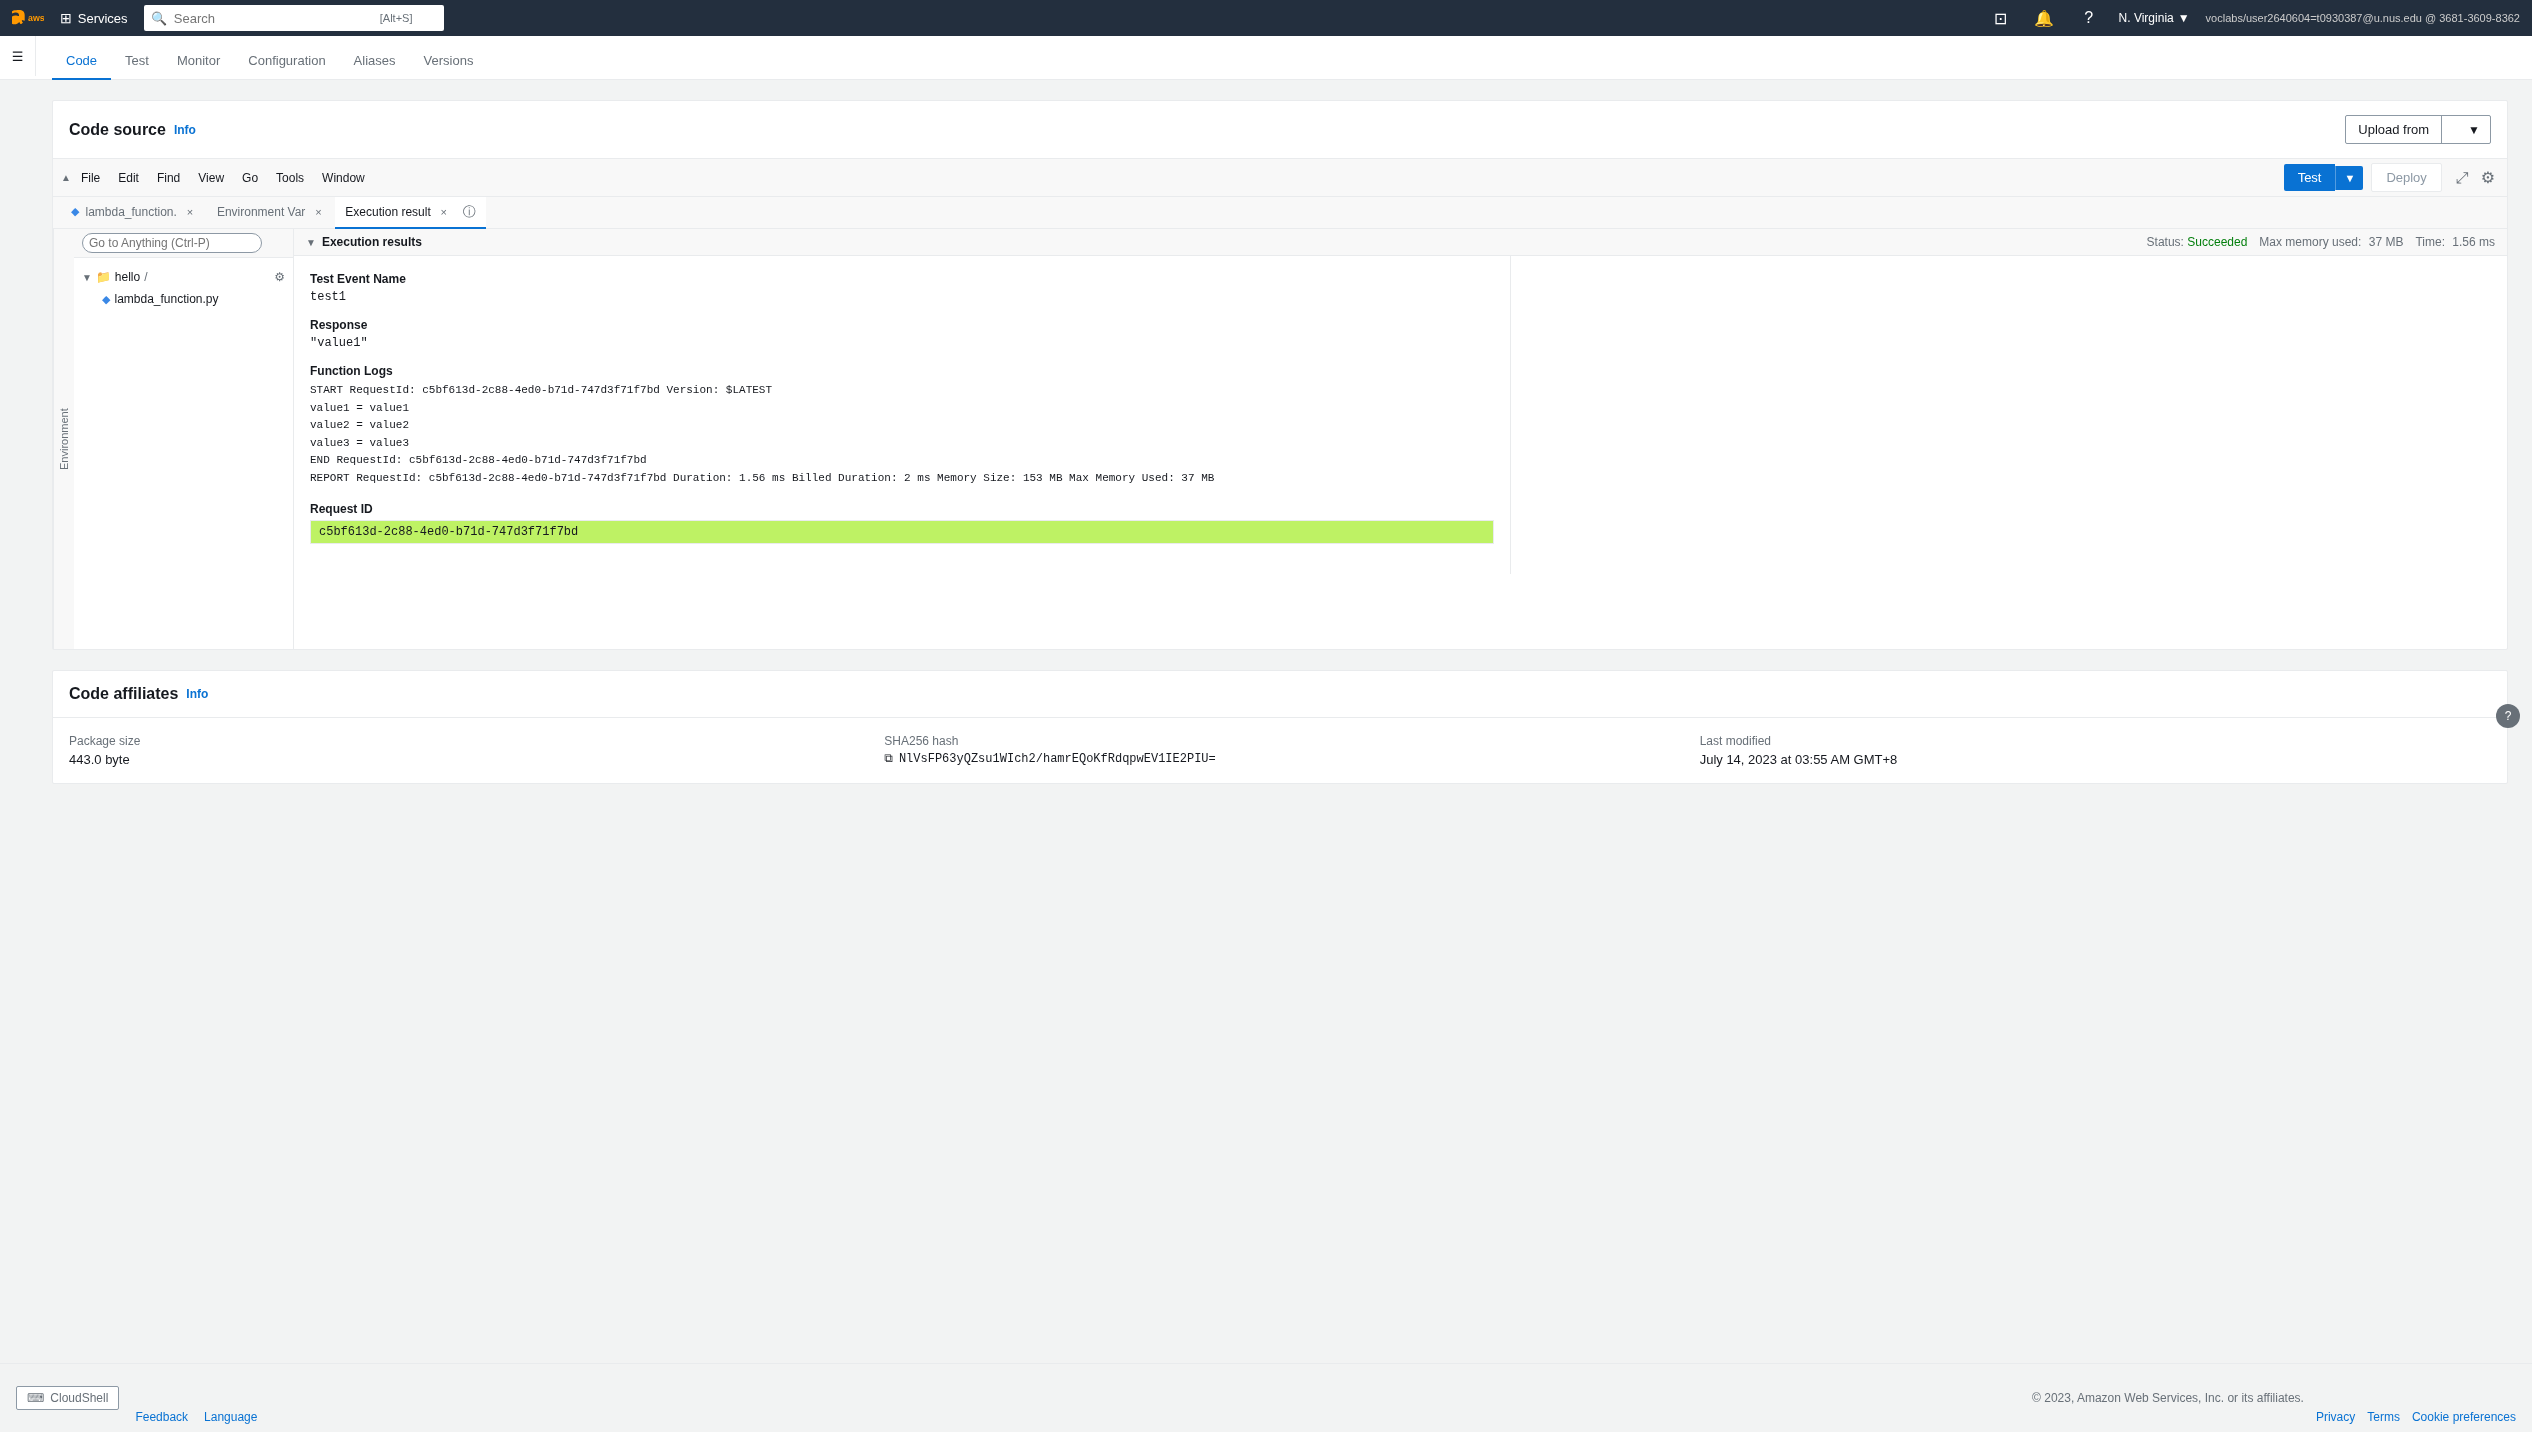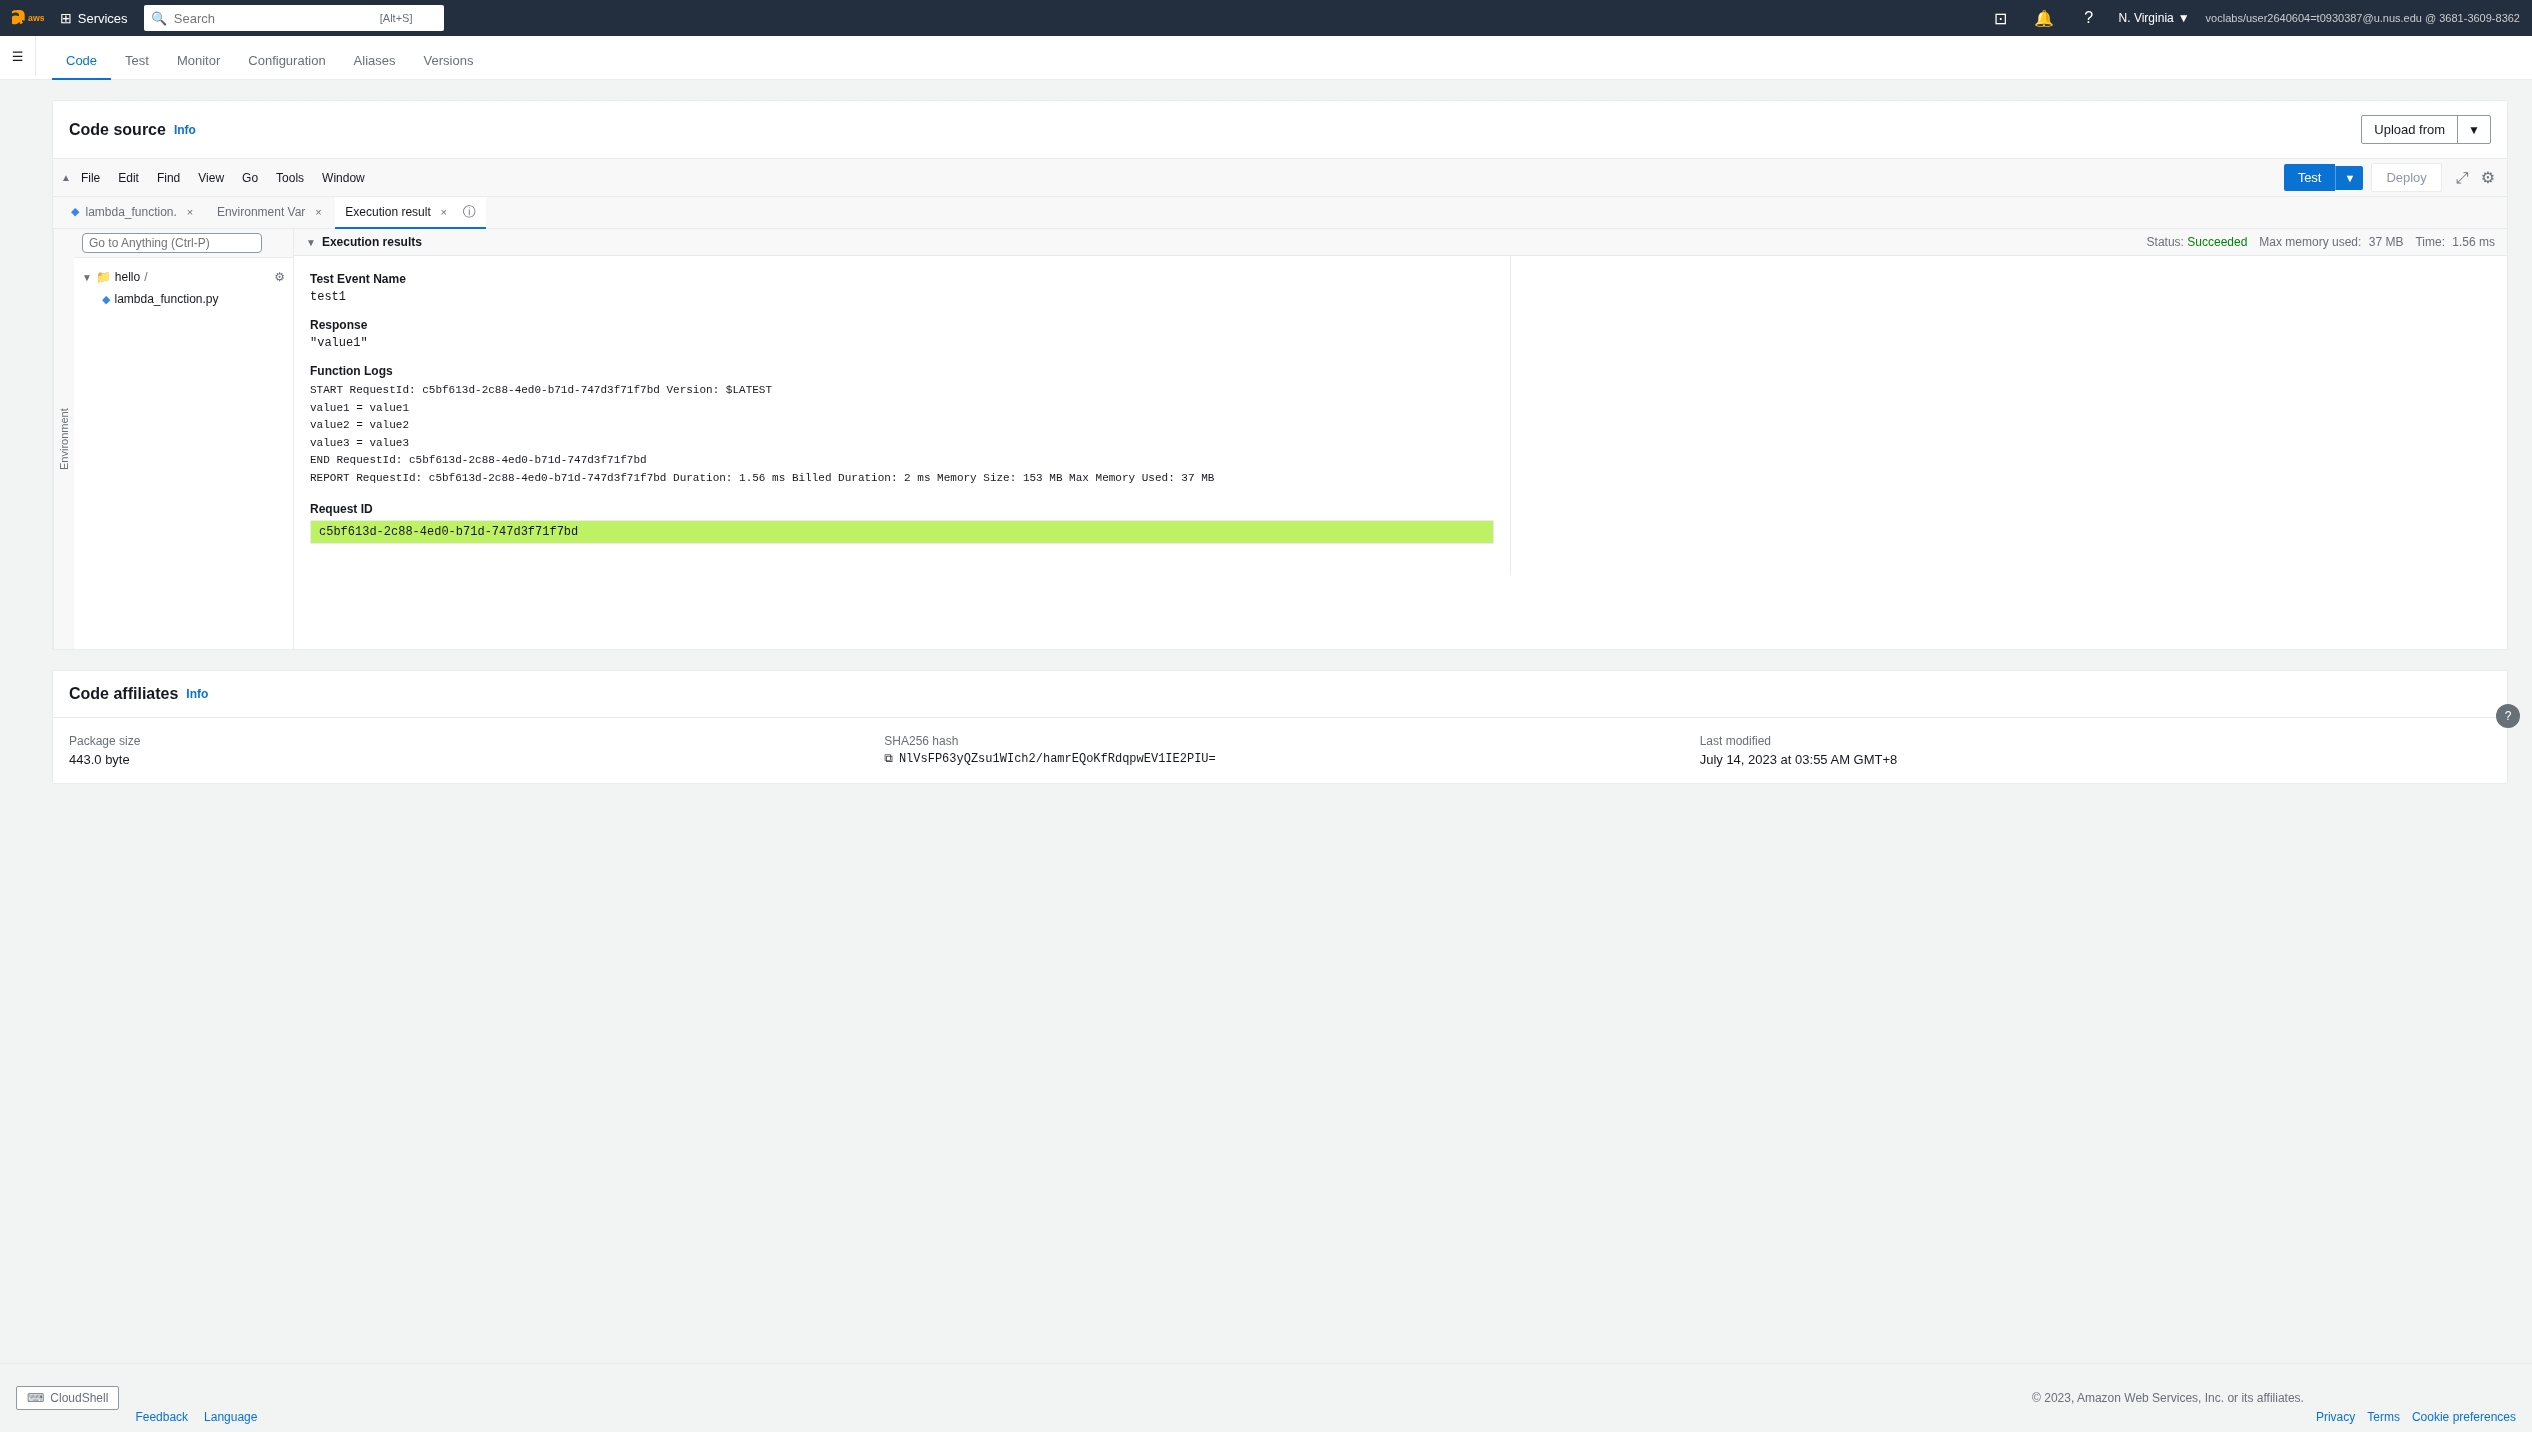--- a/index.html
+++ b/index.html
@@ -108,21 +108,21 @@
     .panel-title {
       font-size: 16px; font-weight: 700; color: #16191f;
       display: flex; align-items: center; gap: 8px;
     }
     .info-link {
       color: #0972d3; font-size: 12px; cursor: pointer; text-decoration: none;
     }
 
     
     .upload-btn {
-      display: flex; align-items: center; gap: 0;
+      display: flex; align-items: center; gap: 16px;
       border: 1px solid #8d99a5; border-radius: 2px;
       background: #fff; cursor: pointer;
     }
     .upload-btn-main {
       padding: 6px 12px; font-size: 13px; color: #16191f;
       border-right: 1px solid #8d99a5;
     }
     .upload-btn-arrow {
       padding: 6px 10px; font-size: 12px; color: #16191f;
     }
@@ -308,21 +308,21 @@
     
     .collapse-arrow { font-size: 10px; color: #687078; cursor: pointer; }
 
     
     .editor-search {
       padding: 4px 8px;
       border-bottom: 1px solid #e9ebed;
       background: #f8f8f8;
     }
     .editor-search input {
-      border: 1px solid #8d99a5; border-radius: 4px;
+      border: 1px solid #8d99a5; border-radius: 10px;
       padding: 2px 6px; font-size: 12px; width: 180px;
     }
 
     .vertical-label {
       writing-mode: vertical-rl;
       transform: rotate(180deg);
       font-size: 11px; color: #687078;
       padding: 8px 4px;
       background: #f8f8f8;
       border-right: 1px solid #e9ebed;

